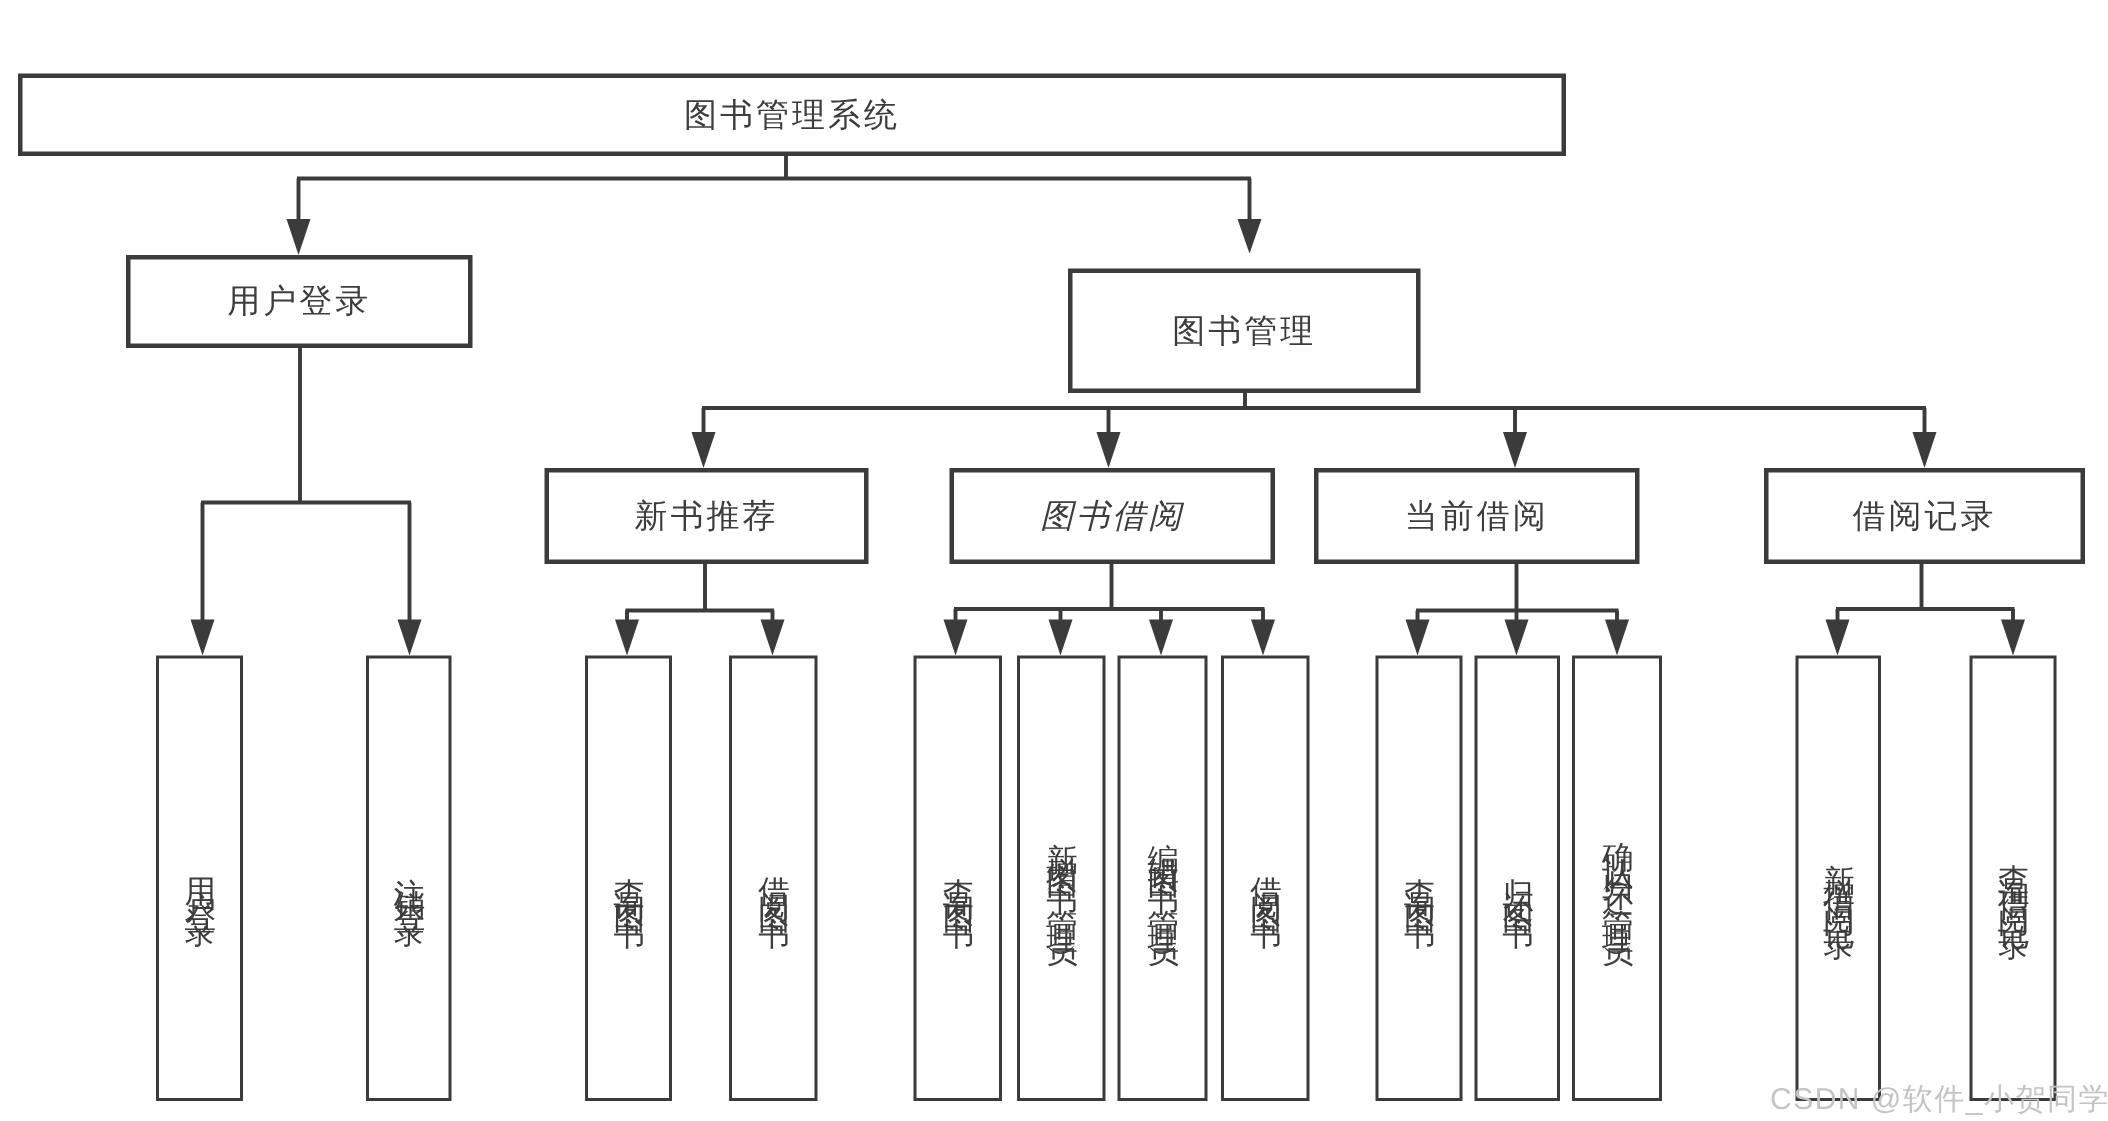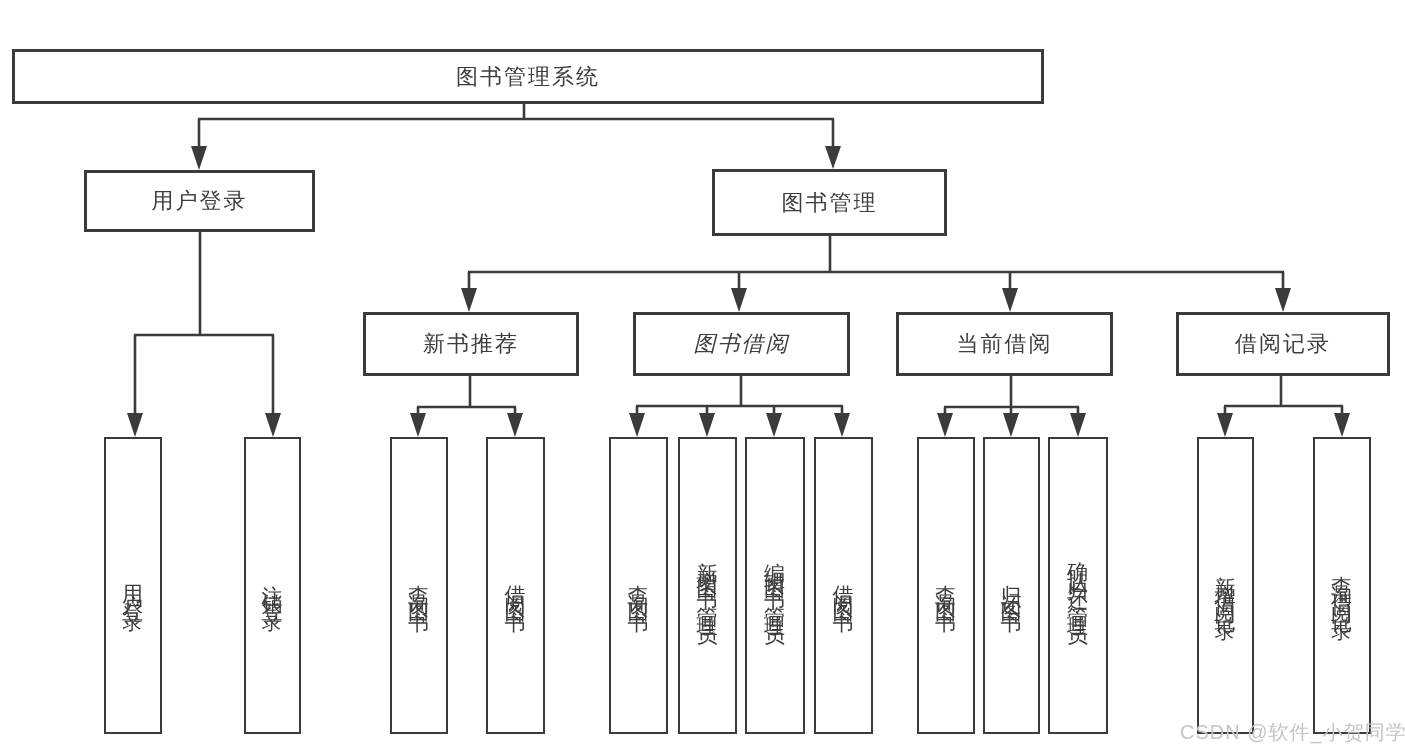--- a/index.html
+++ b/index.html
@@ -51,24 +51,24 @@
     text-orientation: mixed;
     font-size: 21px;
     line-height: 1;
     letter-spacing: 9px;
     color: #3d3d3d;
     white-space: nowrap;
   }
   
   #n-root        { left: 12px;   top: 13px;  width: 1032px; height: 55px; margin-top: 36px; }
   #n-user-login  { left: 84px;   top: 170px; width: 231px;  height: 62px; }
-  #n-book-mgmt   { left: 712px;  top: 169px; width: 235px;  height: 67px; }
+  #n-book-mgmt   { left: 712px;  top: 179px; width: 235px;  height: 83px; }
   #n-new-rec     { left: 363px;  top: 312px; width: 216px;  height: 64px; }
   #n-book-borrow { left: 633px;  top: 312px; width: 217px;  height: 64px; font-style: italic; }
-  #n-cur-borrow  { left: 896px;  top: 312px; width: 217px;  height: 64px; }
+  #n-cur-borrow  { left: 876px;  top: 312px; width: 217px;  height: 64px; }
   #n-borrow-rec  { left: 1176px; top: 312px; width: 214px;  height: 64px; }
   
   #l-login    { left: 104px;  width: 58px; }
   #l-logout   { left: 244px;  width: 57px; }
   #l-nb-q     { left: 390px;  width: 58px; }
   #l-nb-b     { left: 486px;  width: 59px; }
   #l-bb-q     { left: 609px;  width: 59px; }
   #l-bb-add   { left: 678px;  width: 59px; }
   #l-bb-edit  { left: 745px;  width: 60px; }
   #l-bb-b     { left: 814px;  width: 59px; }

